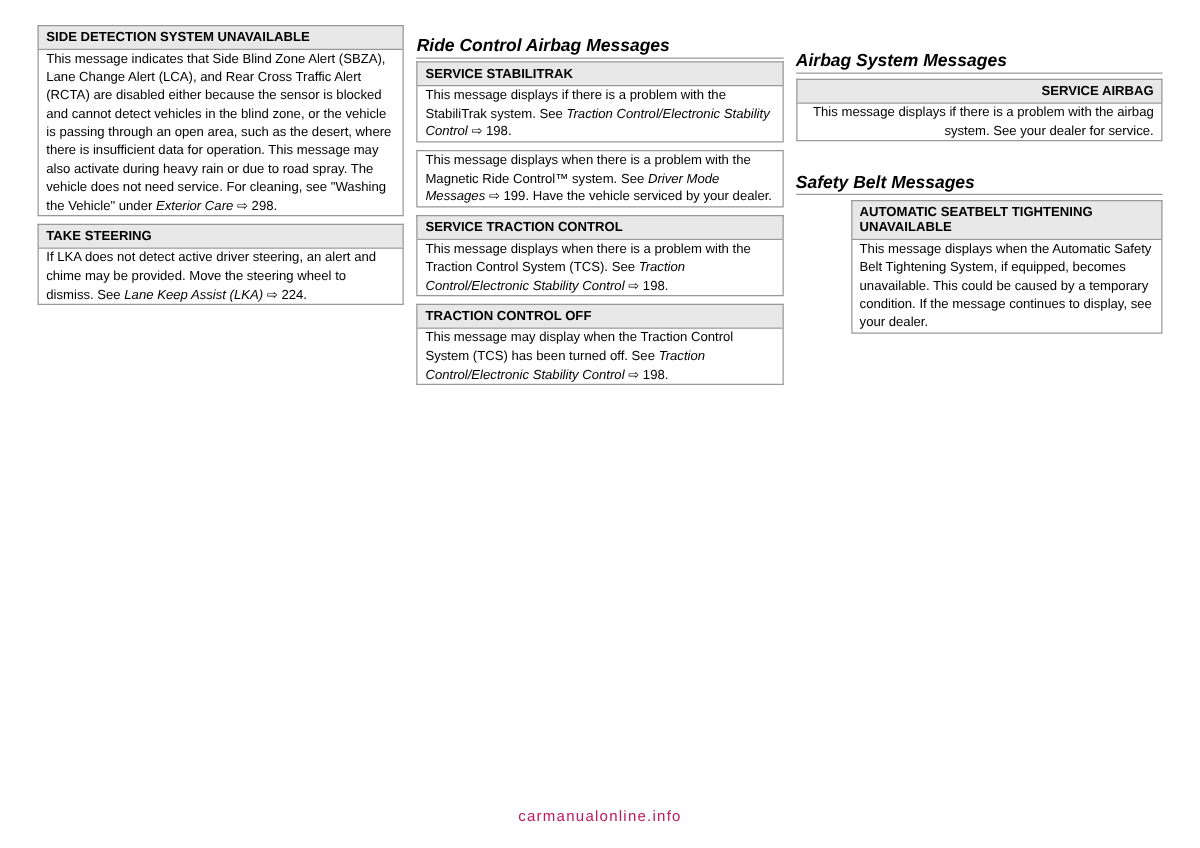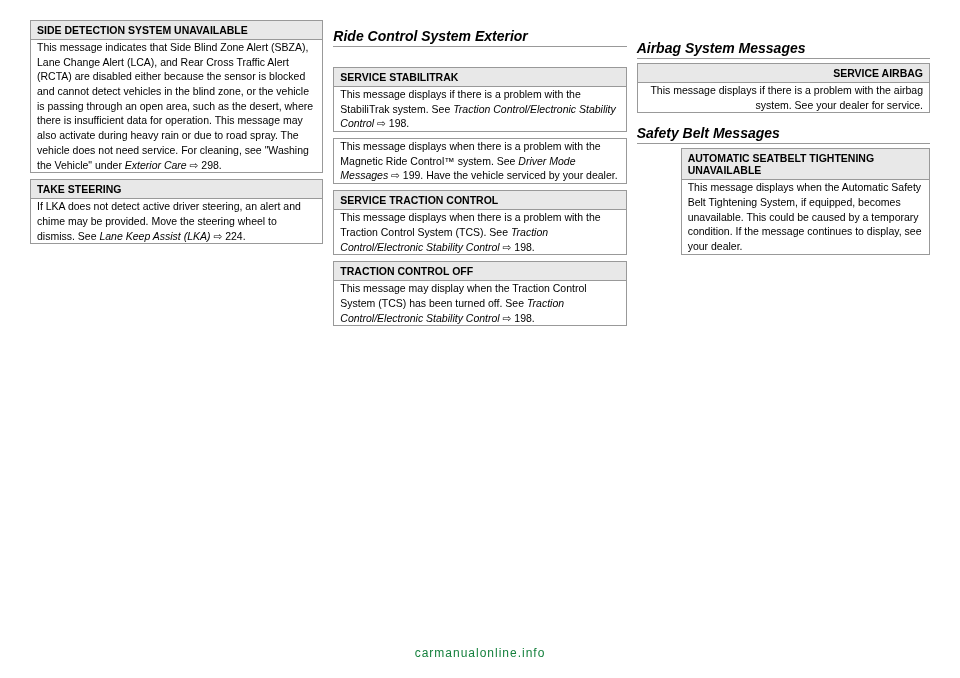--- a/index.html
+++ b/index.html
@@ -75,21 +75,21 @@
     em {
       font-style: italic;
     }
 
     .watermark {
       position: absolute;
       bottom: 18px;
       left: 50%;
       transform: translateX(-50%);
       font-size: 12px;
-      color: #15803d;
+      color: #be185d;
       letter-spacing: 1px;
     }
 
     .page-outer {
       position: relative;
       width: 960px;
       height: 678px;
       background: #fff;
     }
   </style>
@@ -111,24 +111,24 @@
         <div>
           <div class="section-header">TAKE STEERING</div>
           <div class="section-content">
             <p>If LKA does not detect active driver steering, an alert and chime may be provided. Move the steering wheel to dismiss. See <em>Lane Keep Assist (LKA)</em> ⇨ 224.</p>
           </div>
         </div>
       </div>
 
       <div class="column">
         <div class="italic-header-section">
-          <span class="italic-title">Ride Control System Exterior</span>
+          <span class="italic-title">Ride Control Airbag Messages</span>
         </div>
 
-        <div style="margin-top:20px;">
+        <div style="margin-top:2px;">
           <div class="section-header">SERVICE STABILITRAK</div>
           <div class="section-content">
             <p>This message displays if there is a problem with the StabiliTrak system. See <em>Traction Control/Electronic Stability Control</em> ⇨ 198.</p>
           </div>
         </div>
 
         <div>
           <div class="section-content">
             <p>This message displays when there is a problem with the Magnetic Ride Control™ system. See <em>Driver Mode Messages</em> ⇨ 199. Have the vehicle serviced by your dealer.</p>
           </div>
@@ -155,21 +155,21 @@
           <span class="italic-title">Airbag System Messages</span>
         </div>
 
         <div style="margin-top:4px;text-align:right;">
           <div class="section-header">SERVICE AIRBAG</div>
           <div class="section-content">
             <p>This message displays if there is a problem with the airbag system. See your dealer for service.</p>
           </div>
         </div>
 
-        <div class="italic-header-section" style="margin-top:6px;">
+        <div class="italic-header-section" style="margin-top:18px;">
           <span class="italic-title">Safety Belt Messages</span>
         </div>
 
         <div style="margin-top:4px;margin-left:44px;">
           <div class="section-header">AUTOMATIC SEATBELT TIGHTENING UNAVAILABLE</div>
           <div class="section-content">
             <p>This message displays when the Automatic Safety Belt Tightening System, if equipped, becomes unavailable. This could be caused by a temporary condition. If the message continues to display, see your dealer.</p>
           </div>
         </div>
       </div>

